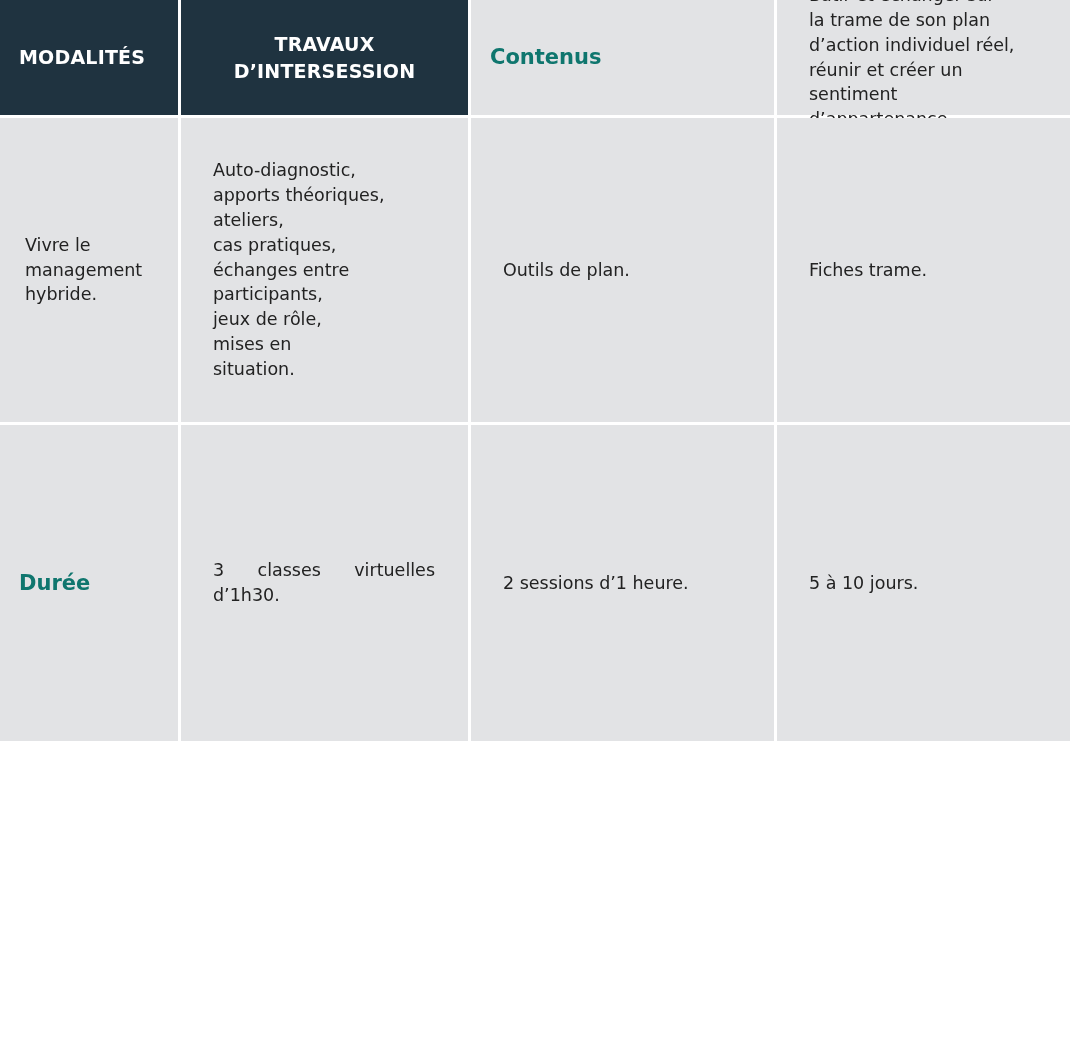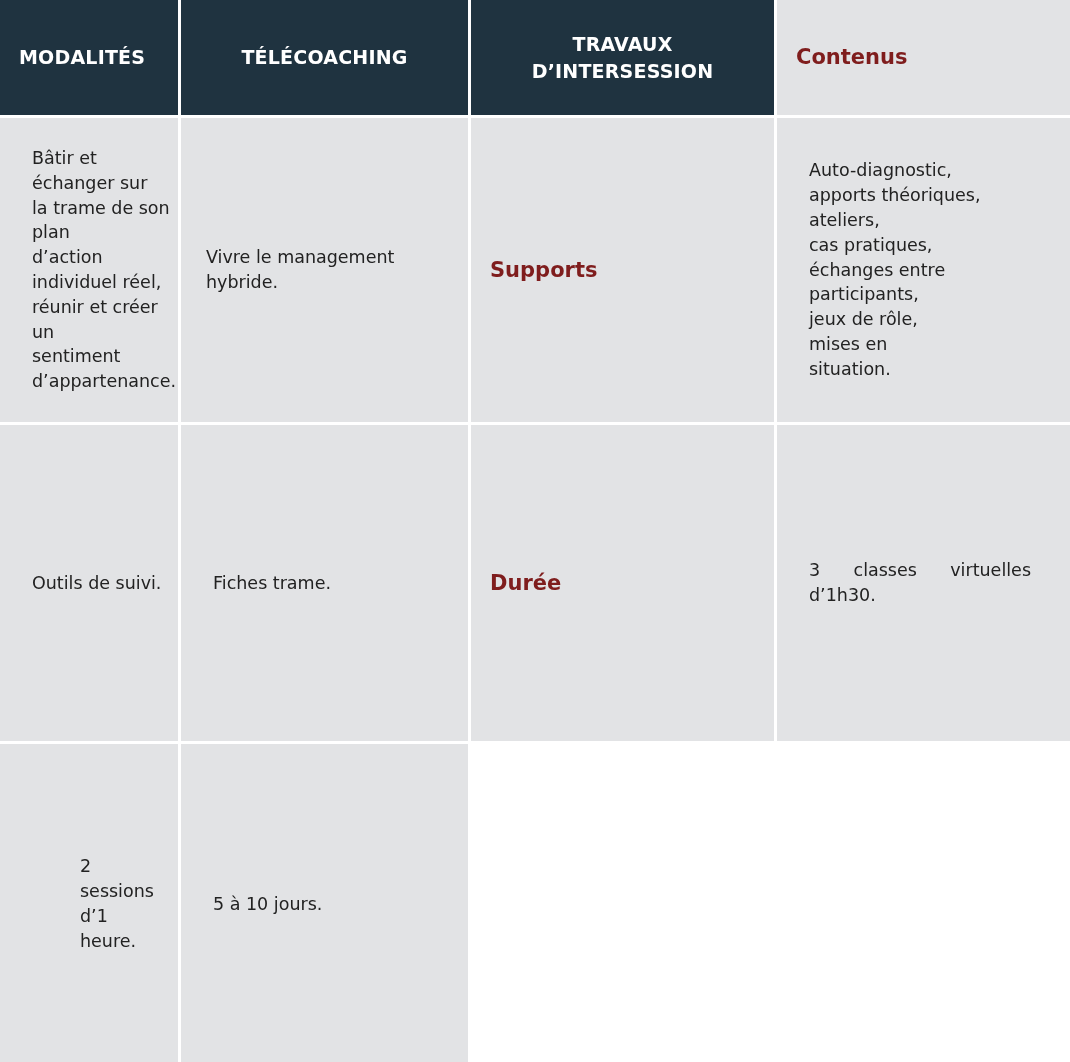--- a/index.html
+++ b/index.html
@@ -10,74 +10,72 @@
           grid-template-columns:178px 287px 303px 298px;
           grid-template-rows:115px 304px 316px 320px;
           column-gap:3px; row-gap:3px; background:#ffffff; }
   .hd { background:#1f3340; color:#ffffff; font-weight:bold;
         display:flex; align-items:center; justify-content:center;
         text-align:center; font-size:19px; line-height:27px; letter-spacing:0.2px;
         white-space:pre-line; padding:0 10px; box-sizing:border-box; }
   .hd.first { justify-content:flex-start; padding-left:19px; }
   .cell { background:#e2e3e5; color:#222; font-size:17.5px; line-height:24.8px;
           display:flex; align-items:center; box-sizing:border-box; }
-  .rowlabel { font-weight:bold; font-size:21px; padding-left:19px; color:#7f1d1d; }
+  .rowlabel { font-weight:bold; font-size:21px; padding-left:19px; color:#0f766e; }
   .c1 { padding-left:32px; padding-right:30px; }
   .c2 { padding-left:32px; padding-right:16px; }
   .c3 { padding-left:25px; padding-right:20px; }
   .c3.s { padding-left:32px; }
   .txt { white-space:pre-line; }
   .justify { text-align:justify; text-align-last:left; }
 </style>
 </head>
 <body>
 
 <div class="grid">
 
   <div class="hd first">MODALITÉS</div>
-  <div class="hd">TÉLÉCOACHING</div>
   <div class="hd">TRAVAUX
 D’INTERSESSION</div>
 
   <div class="cell rowlabel">Contenus</div>
   <div class="cell c2">
     <span class="txt">Bâtir et échanger sur
 la trame de son plan
 d’action individuel réel,
 réunir et créer un
 sentiment
 d’appartenance.</span>
   </div>
   <div class="cell c3">
     <span class="txt">Vivre le management
 hybride.</span>
   </div>
 
-  <div class="cell rowlabel">Supports</div>
   <div class="cell c1">
     <span class="txt">Auto-diagnostic,
 apports théoriques,
 ateliers,
 cas pratiques,
 échanges entre
 participants,
 jeux de rôle,
 mises en
 situation.</span>
   </div>
   <div class="cell c2">
-    <span class="txt">Outils de suivi.</span>
+    <span class="txt">Outils de plan.</span>
   </div>
   <div class="cell c3 s">
     <span class="txt">Fiches trame.</span>
   </div>
 
   <div class="cell rowlabel">Durée</div>
   <div class="cell c1">
     <span class="justify" style="display:block;width:222px;">3 classes virtuelles d’1h30.</span>
   </div>
   <div class="cell c2">
-    <span class="txt" style="margin-top:0;margin-left:48px;">2 sessions d’1 heure.</span>
+    <span class="txt" style="margin-top:0;">2 sessions d’1 heure.</span>
   </div>
   <div class="cell c3 s">
     <span class="txt">5 à 10 jours.</span>
   </div>
 </div>
 
 </body></html>

